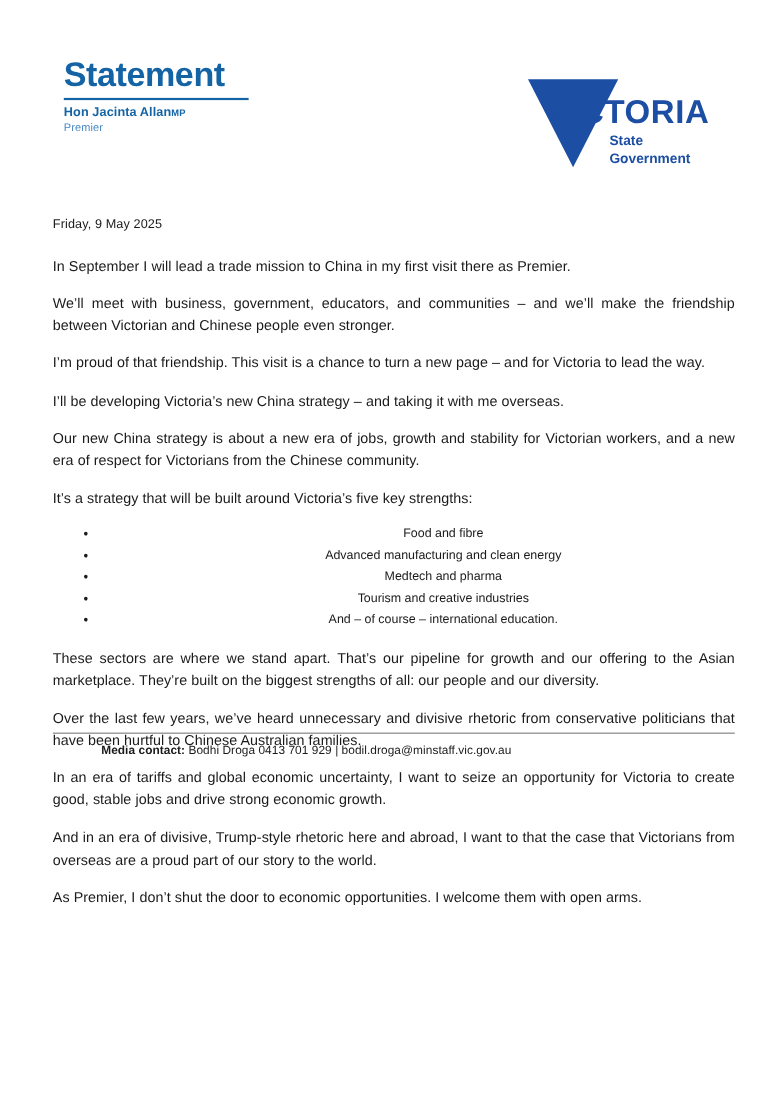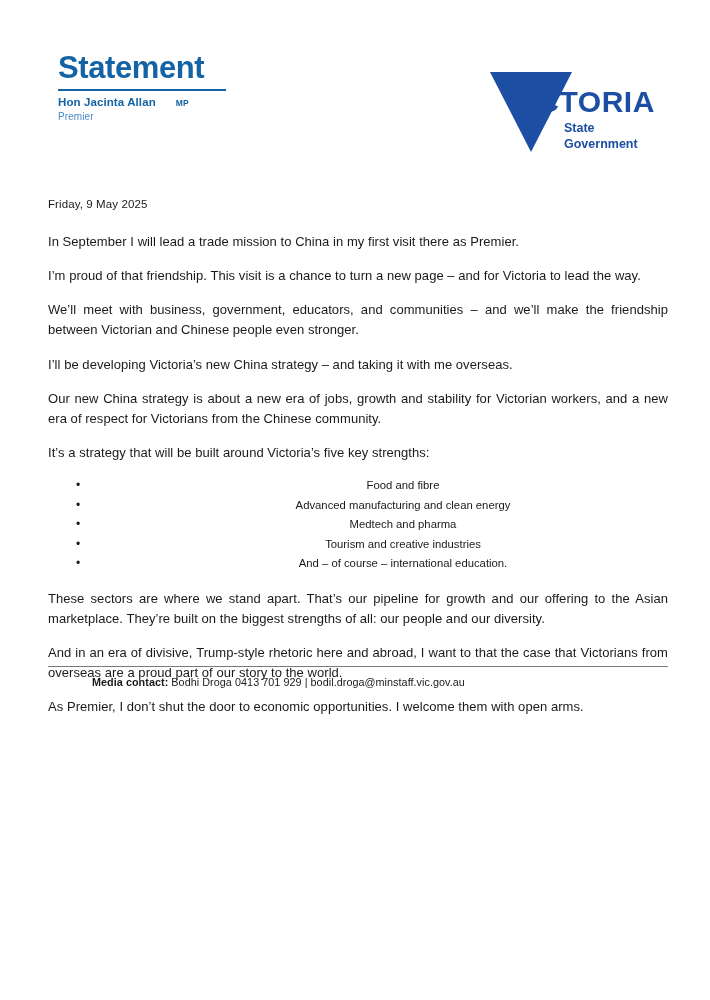--- a/index.html
+++ b/index.html
@@ -54,33 +54,32 @@
     font-size: 11.5px;
     font-weight: bold;
     color: #1464a5;
     letter-spacing: 0.1px;
     line-height: 1.2;
   }
   .masthead-name .mp {
     font-size: 8.5px;
     font-weight: bold;
     letter-spacing: 0.2px;
-    padding-left: 20px;
   }
   .masthead-role {
     font-size: 10px;
     color: #4a89c4;
     margin-top: 2px;
     letter-spacing: 0.1px;
   }
 
   
   .vic-logo {
     position: absolute;
-    right: 2px;
+    right: 12px;
     top: 14px;
     width: 180px;
     height: 120px;
   }
   .vic-logo svg {
     display: block;
   }
 
   
   .content {
@@ -178,35 +177,37 @@
         <text x="76" y="66" font-family="Liberation Sans, sans-serif" font-size="12.5" font-weight="bold" fill="#1c4ea3">State</text>
         <text x="76" y="82" font-family="Liberation Sans, sans-serif" font-size="12.5" font-weight="bold" fill="#1c4ea3">Government</text>
       </svg>
     </div>
   </div>
 
   <div class="content">
     <div class="date">Friday, 9 May 2025</div>
 
     <p class="para">In September I will lead a trade mission to China in my first visit there as Premier.</p>
+    <p class="para">We’ll meet with business, government, educators, and communities – and we’ll make the friendship between Victorian and Chinese people even stronger.</p>
     <p class="para">I’m proud of that friendship. This visit is a chance to turn a new page – and for Victoria to lead the way.</p>
-    <p class="para">We’ll meet with business, government, educators, and communities – and we’ll make the friendship between Victorian and Chinese people even stronger.</p>
     <p class="para">I’ll be developing Victoria’s new China strategy – and taking it with me overseas.</p>
     <p class="para">Our new China strategy is about a new era of jobs, growth and stability for Victorian workers, and a new era of respect for Victorians from the Chinese community.</p>
     <p class="para">It’s a strategy that will be built around Victoria’s five key strengths:</p>
 
     <ul class="strengths">
       <li>Food and fibre</li>
       <li>Advanced manufacturing and clean energy</li>
       <li>Medtech and pharma</li>
       <li>Tourism and creative industries</li>
       <li>And – of course – international education.</li>
     </ul>
 
     <p class="para">These sectors are where we stand apart. That’s our pipeline for growth and our offering to the Asian marketplace. They’re built on the biggest strengths of all: our people and our diversity.</p>
+    <p class="para">Over the last few years, we’ve heard unnecessary and divisive rhetoric from conservative politicians that have been hurtful to Chinese Australian families.</p>
+    <p class="para">In an era of tariffs and global economic uncertainty, I want to seize an opportunity for Victoria to create good, stable jobs and drive strong economic growth.</p>
     <p class="para">And in an era of divisive, Trump-style rhetoric here and abroad, I want to that the case that Victorians from overseas are a proud part of our story to the world.</p>
     <p class="para">As Premier, I don’t shut the door to economic opportunities. I welcome them with open arms.</p>
   </div>
 
   <div class="footer">
     <div class="footer-rule"></div>
     <div class="footer-text">
       <b>Media contact:</b><span> Bodhi Droga 0413 701 929  |  bodil.droga@minstaff.vic.gov.au</span>
     </div>
   </div>

